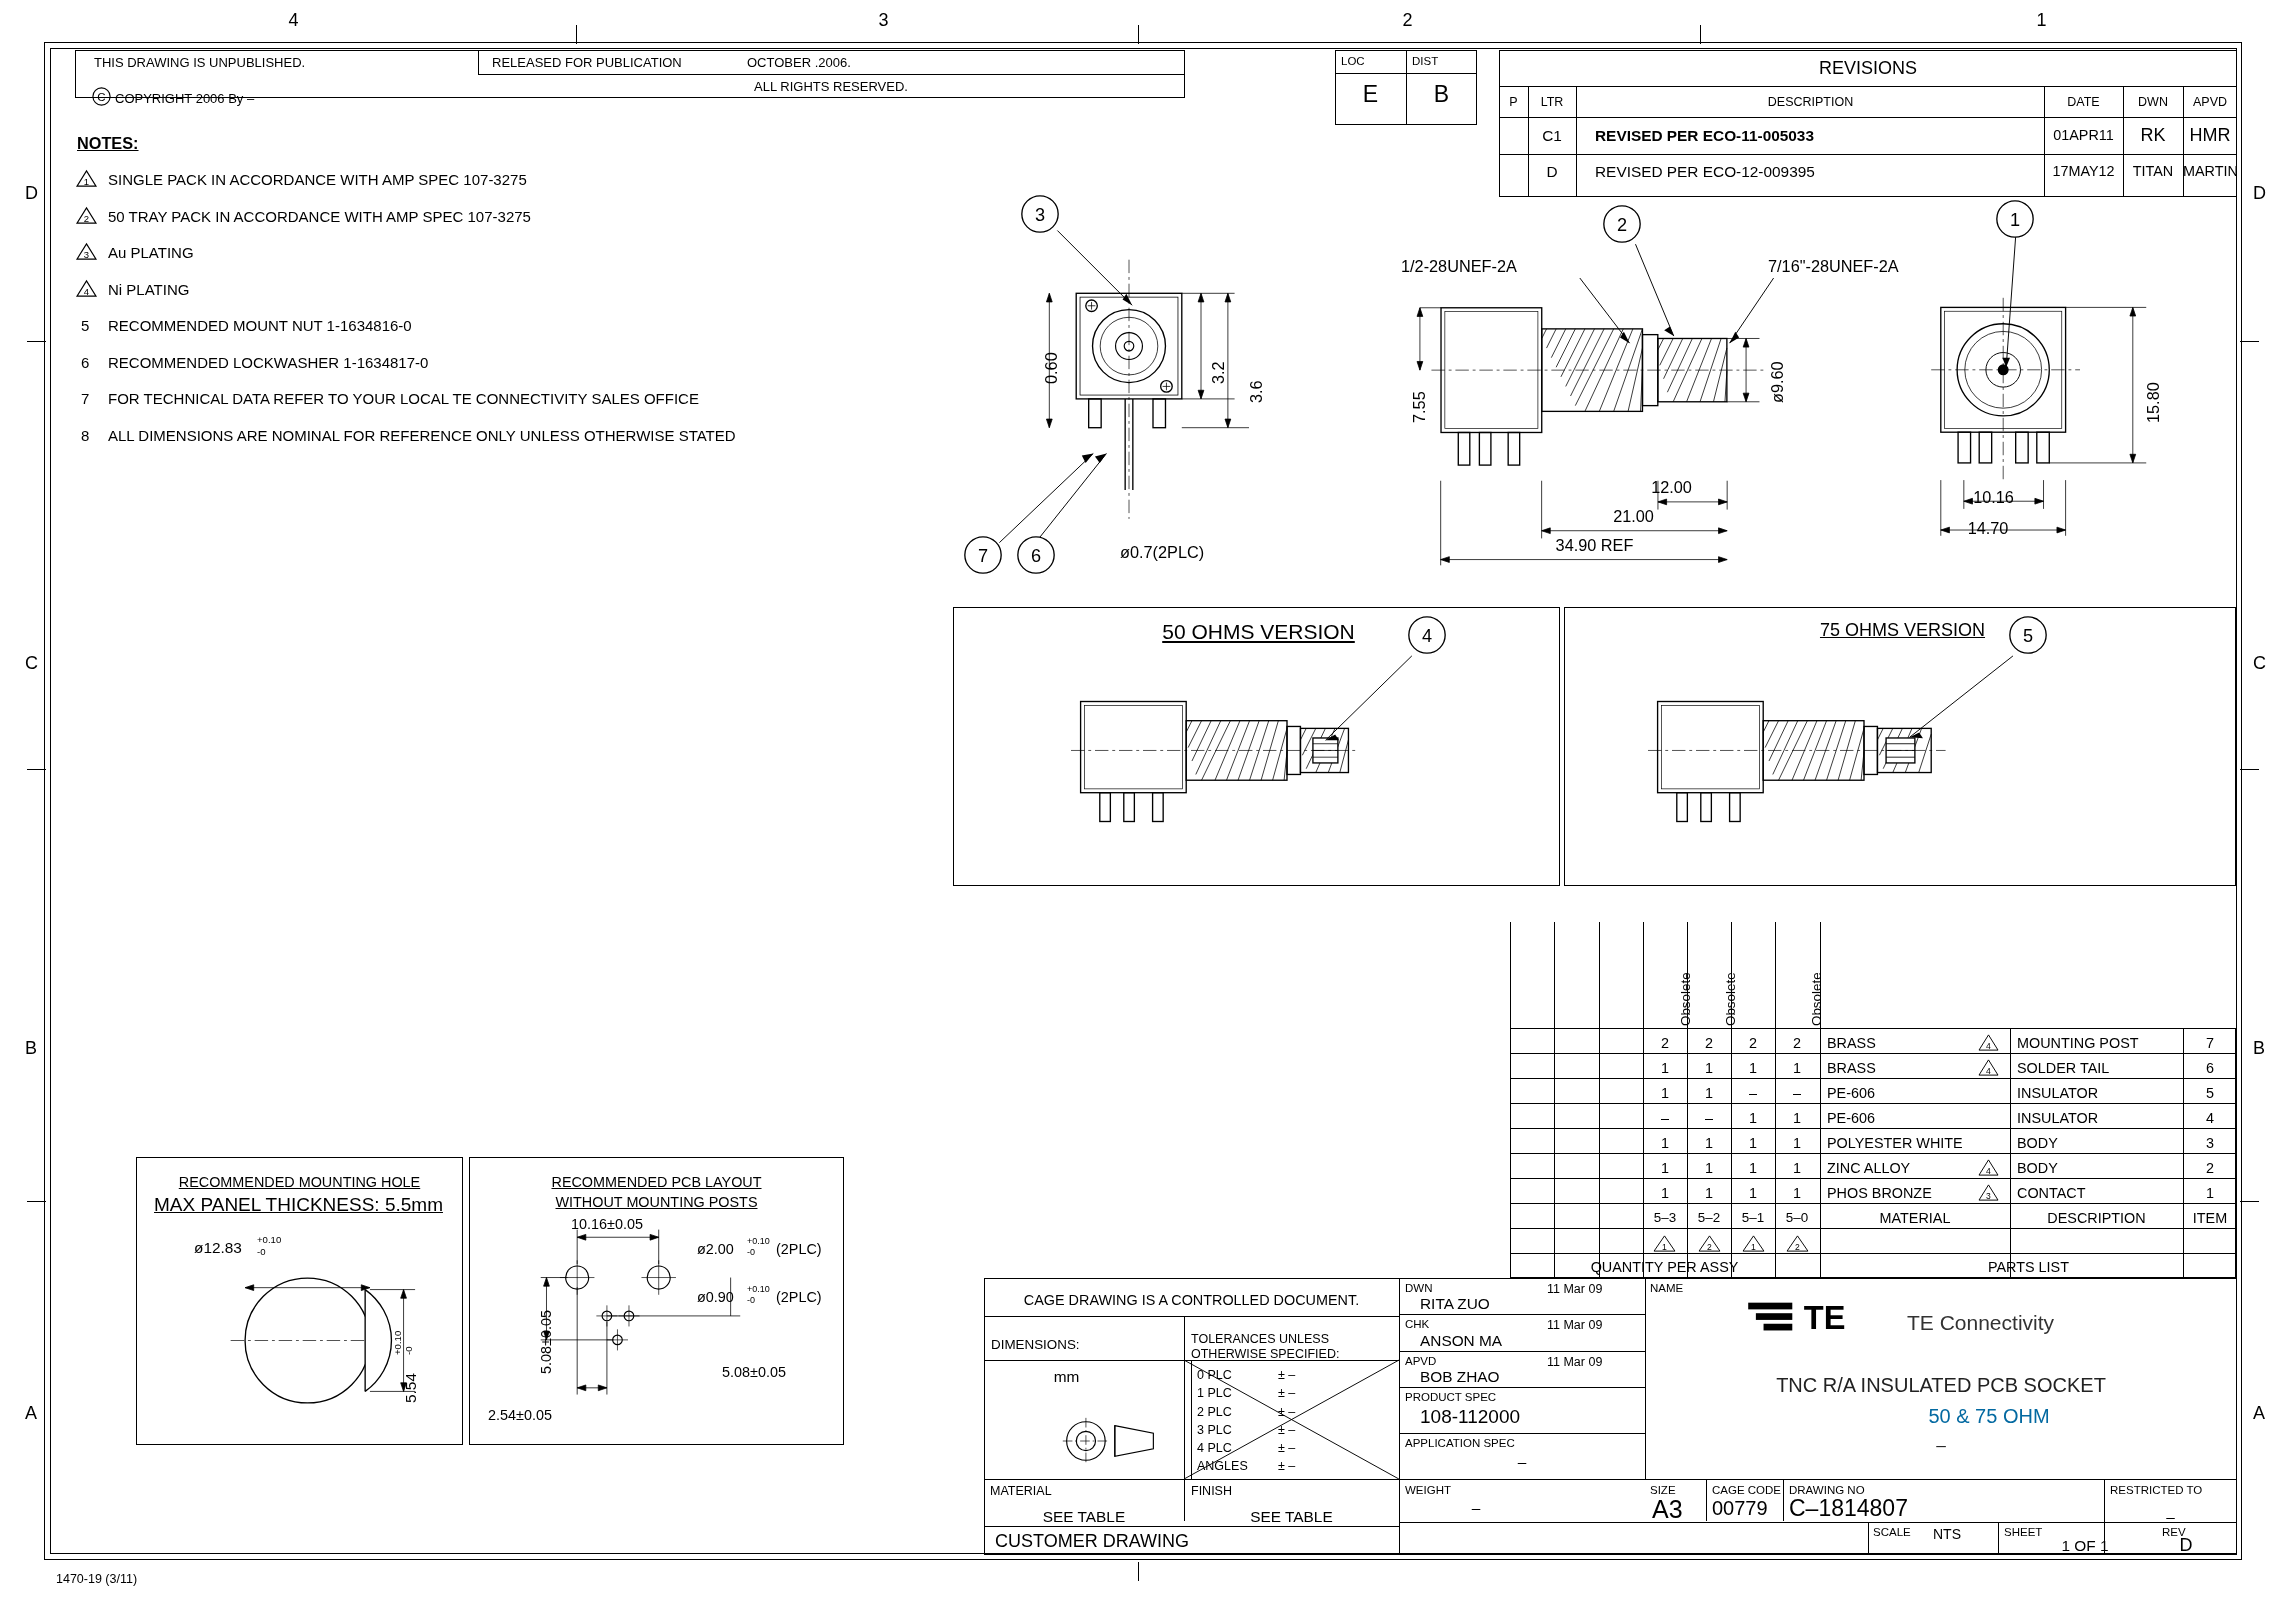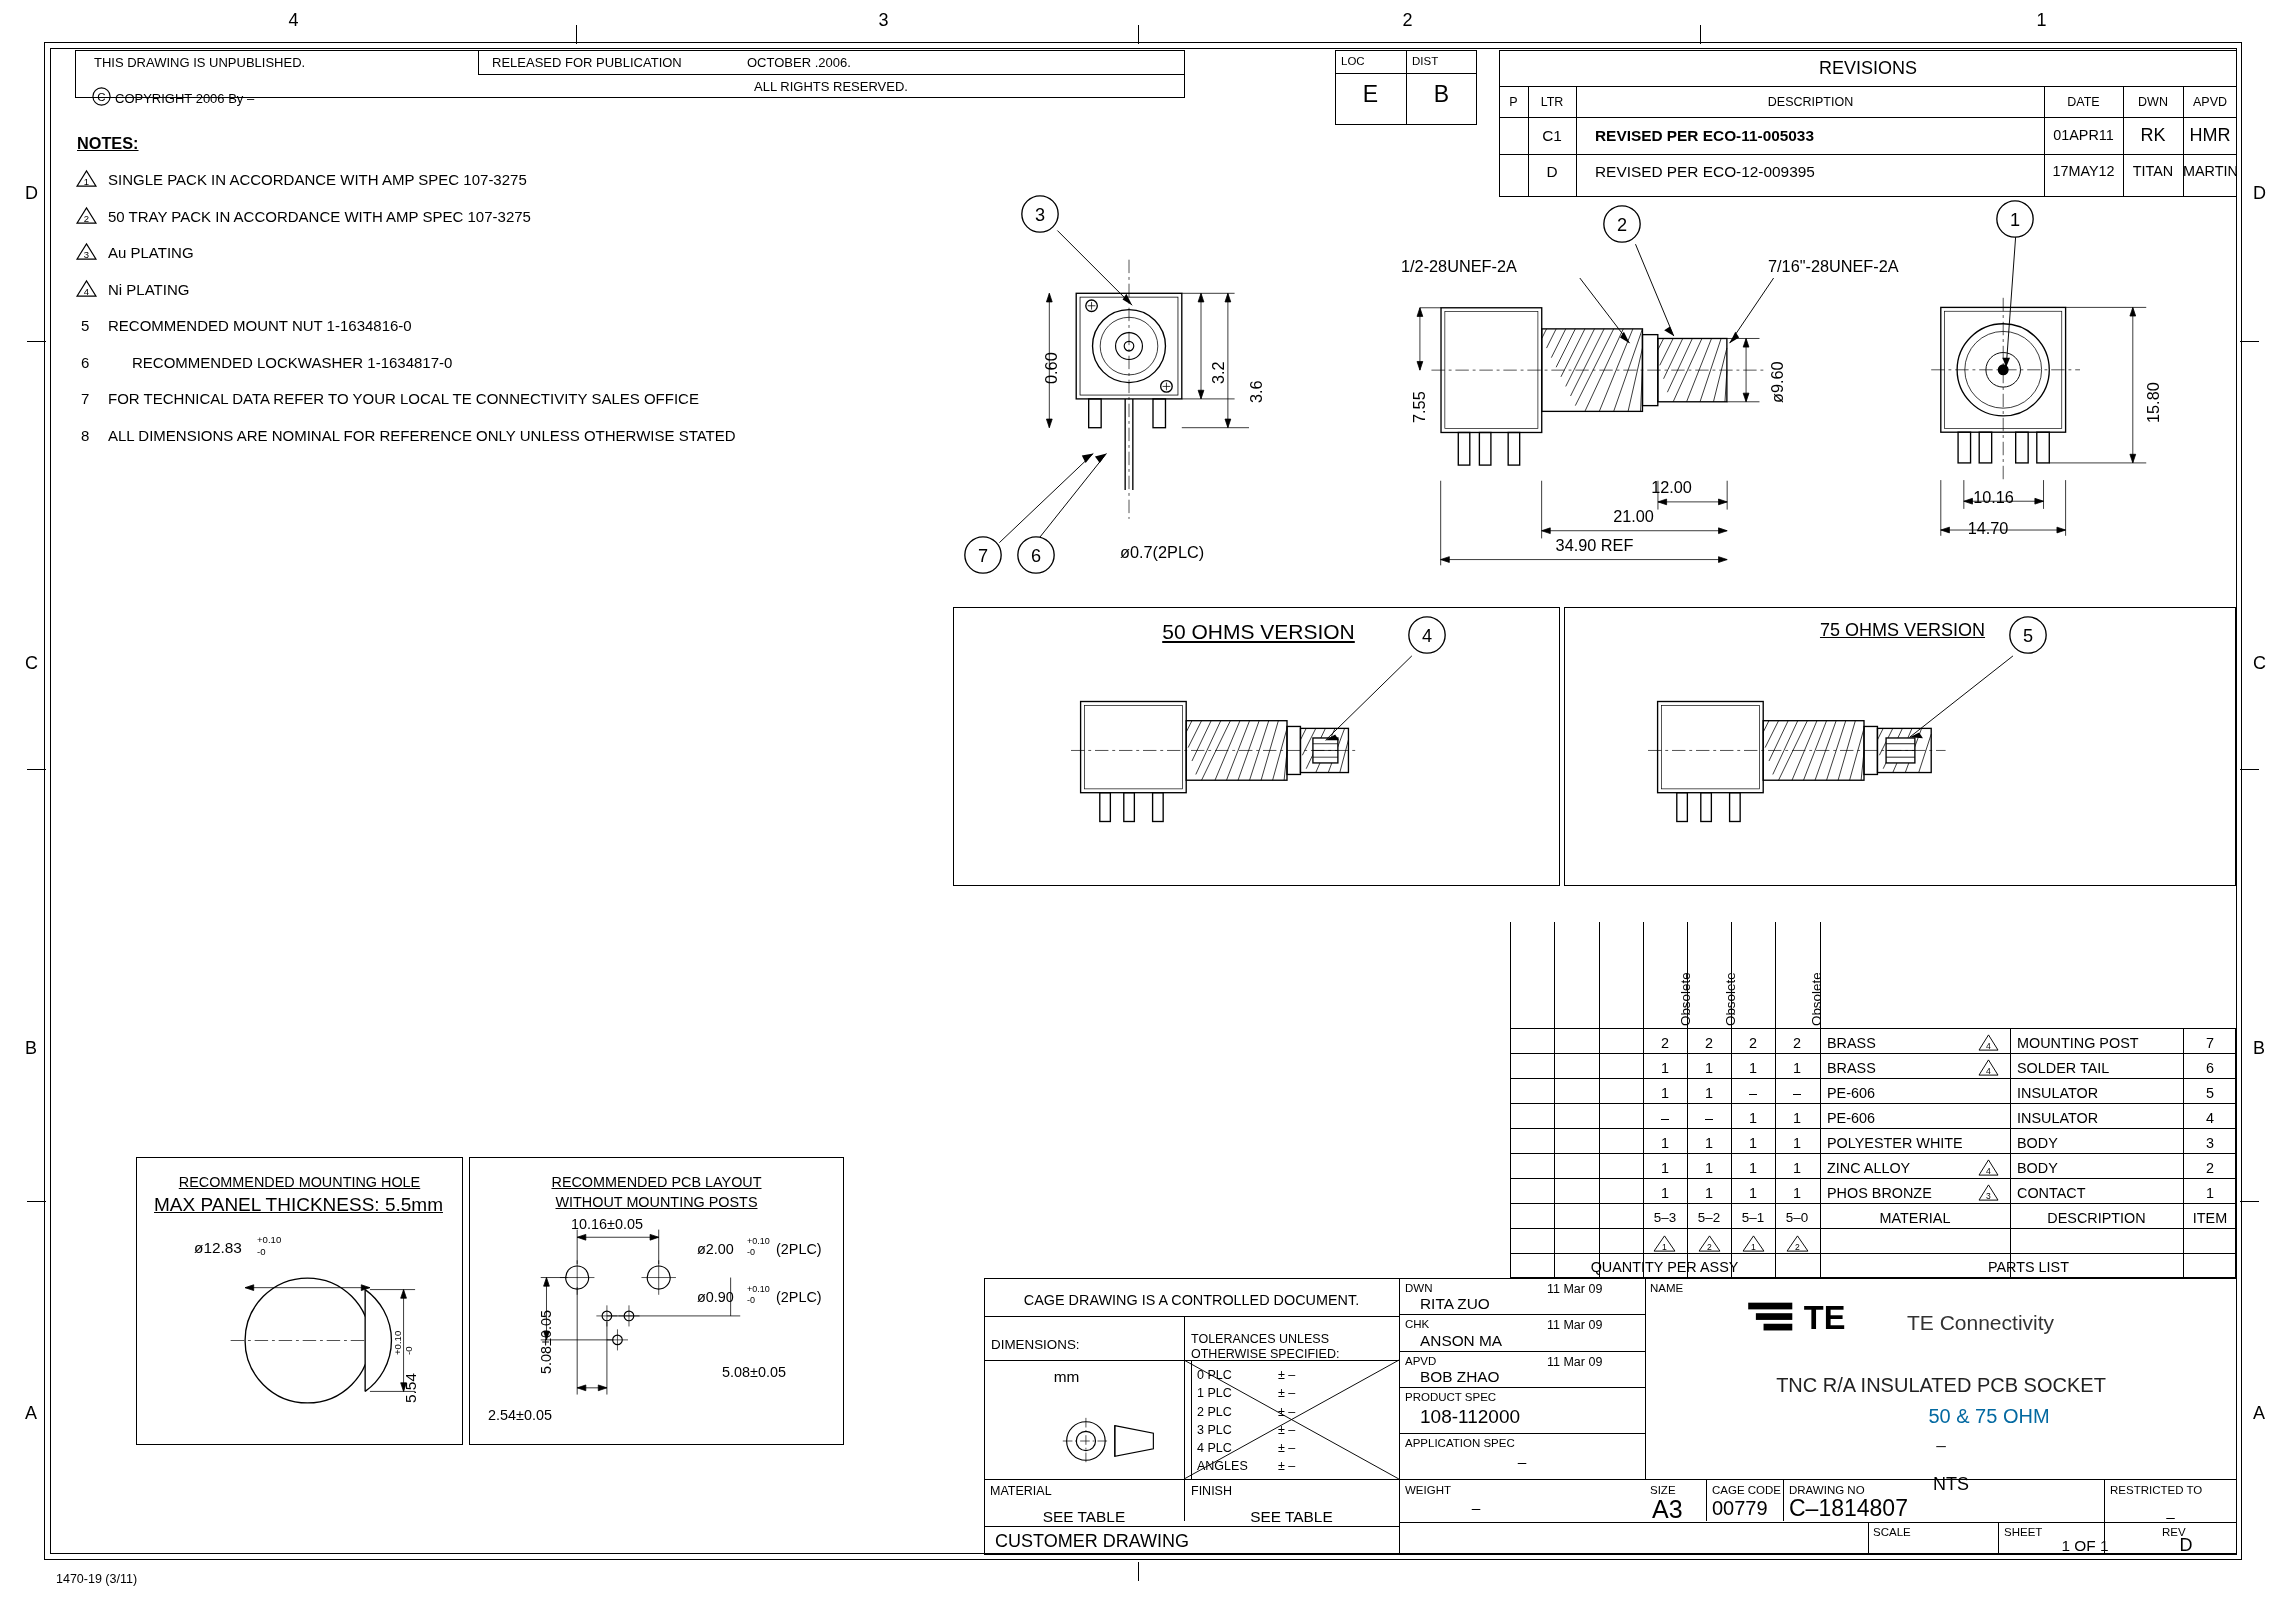--- a/index.html
+++ b/index.html
@@ -121,21 +121,21 @@
 
 <svg class="abs" style="left:75px;top:279px;" width="23" height="19" viewBox="0 0 24 20">
     <polygon points="12,2 22,18 2,18" fill="none" stroke="#000" stroke-width="1.2"></polygon>
     <text x="12" y="17" font-size="10" text-anchor="middle" font-family="Liberation Sans">4</text>
   </svg>
 <div class="txt" style="left:108px;top:281px;font-size:15px;">Ni  PLATING</div>
 
 <div class="txt" style="left:81px;top:317px;font-size:15px;">5</div>
 <div class="txt" style="left:108px;top:317px;font-size:15px;">RECOMMENDED MOUNT NUT 1-1634816-0</div>
 <div class="txt" style="left:81px;top:354px;font-size:15px;">6</div>
-<div class="txt" style="left:108px;top:354px;font-size:15px;margin-left:24px;">RECOMMENDED LOCKWASHER 1-1634817-0</div>
+<div class="txt" style="left:108px;top:354px;font-size:15px;">RECOMMENDED LOCKWASHER 1-1634817-0</div>
 <div class="txt" style="left:81px;top:390px;font-size:15px;">7</div>
 <div class="txt" style="left:108px;top:390px;font-size:15px;">FOR TECHNICAL DATA REFER TO YOUR LOCAL TE CONNECTIVITY SALES OFFICE</div>
 <div class="txt" style="left:81px;top:427px;font-size:15px;">8</div>
 <div class="txt" style="left:108px;top:427px;font-size:15px;">ALL DIMENSIONS ARE NOMINAL FOR REFERENCE ONLY UNLESS OTHERWISE STATED</div>
 
 <svg class="abs" style="left:1009px;top:202px;" width="384" height="365" viewBox="0 0 400 380">
   <g fill="none" stroke="#000" stroke-width="1.4">
 
     <rect x="70" y="95" width="110" height="110"></rect>
     <rect x="74" y="99" width="102" height="102" stroke-width="0.8"></rect>
@@ -780,18 +780,18 @@
 <div class="ln" style="left:1998px;top:1522px;width:1px;height:33px;"></div>
 <div class="txt" style="left:1650px;top:1484px;font-size:11.5px;">SIZE</div>
 <div class="txt" style="left:1652px;top:1495px;font-size:25px;">A3</div>
 <div class="txt" style="left:1712px;top:1484px;font-size:11.5px;">CAGE CODE</div>
 <div class="txt" style="left:1712px;top:1497px;font-size:20px;">00779</div>
 <div class="txt" style="left:1789px;top:1484px;font-size:11.5px;">DRAWING NO</div>
 <div class="txt" style="left:1789px;top:1495px;font-size:23px;">C–1814807</div>
 <div class="txt" style="left:2110px;top:1484px;font-size:11.5px;">RESTRICTED TO</div>
 <div class="txt ctr" style="left:2104px;top:1508px;width:133px;font-size:15.4px;">–</div>
 <div class="txt" style="left:1873px;top:1526px;font-size:11.5px;">SCALE</div>
-<div class="txt" style="left:1933px;top:1474px;font-size:18px;">NTS</div>
+<div class="txt" style="left:1933px;top:1526px;font-size:14px;">NTS</div>
 <div class="txt" style="left:2004px;top:1526px;font-size:11.5px;">SHEET</div>
 <div class="txt ctr" style="left:1998px;top:1537px;width:106px;font-size:15.4px;padding-left:34px;">1 OF 1</div>
 <div class="txt" style="left:2162px;top:1526px;font-size:11.5px;">REV</div>
 <div class="txt ctr" style="left:2162px;top:1535px;width:48px;font-size:18px;">D</div>
 
 
 </body></html>

